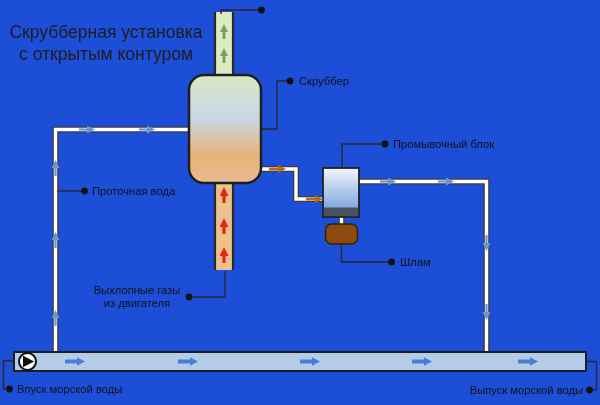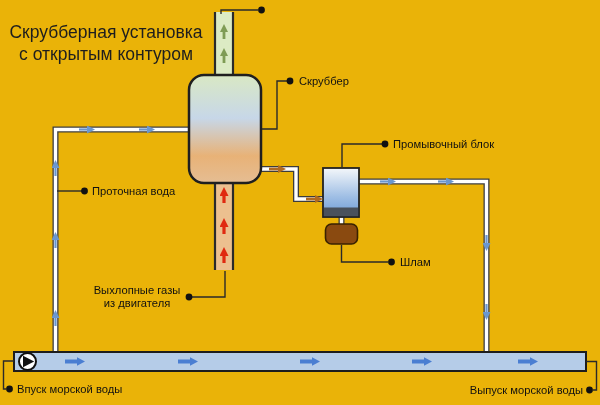--- a/index.html
+++ b/index.html
@@ -1,17 +1,17 @@
 <!DOCTYPE html>
 <html><head>
 <meta charset="utf-8">
 <style>
   html,body{margin:0;padding:0;background:#ffffff;}
   .canvas{
-    position:relative;width:600px;height:405px;background:#eab308;overflow:hidden;
+    position:relative;width:600px;height:405px;background:#1d4ed8;overflow:hidden;
     font-family:"Liberation Sans", sans-serif;
   }
   svg text{font-family:"Liberation Sans", sans-serif;fill:#1b1b1b;}
   .title-text{font-size:17.5px;fill:#1e1e1e;}
   .label-text{font-size:11.2px;fill:#111;}
 </style>
 </head>
 <body>
 
 <div class="canvas">

